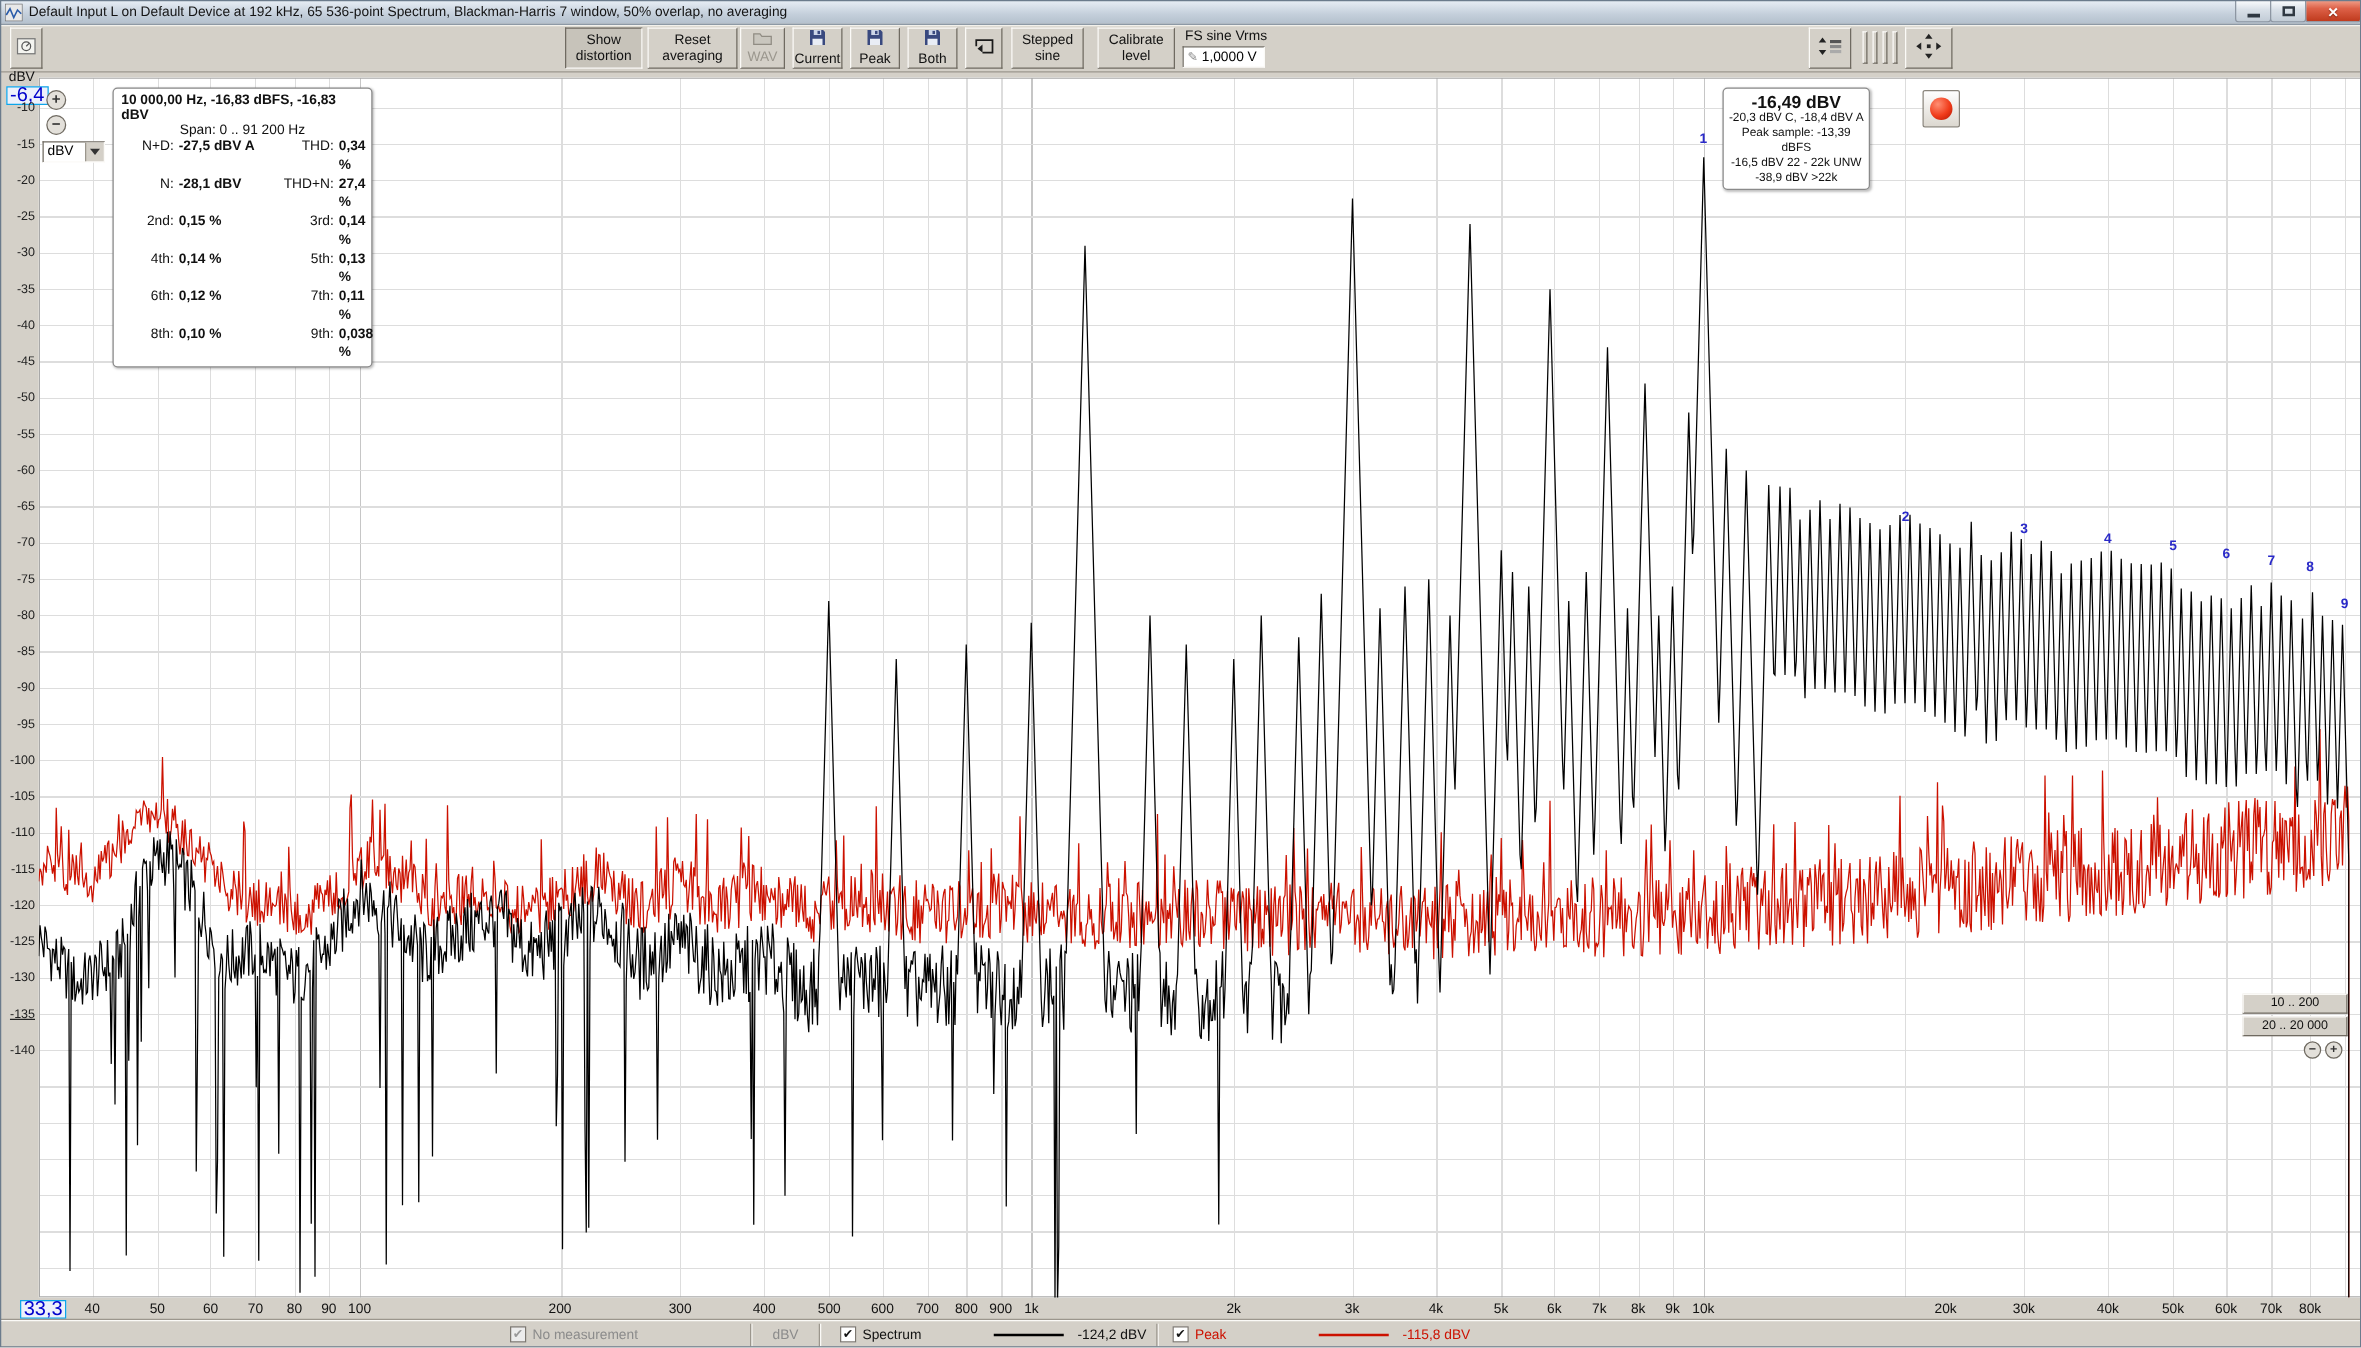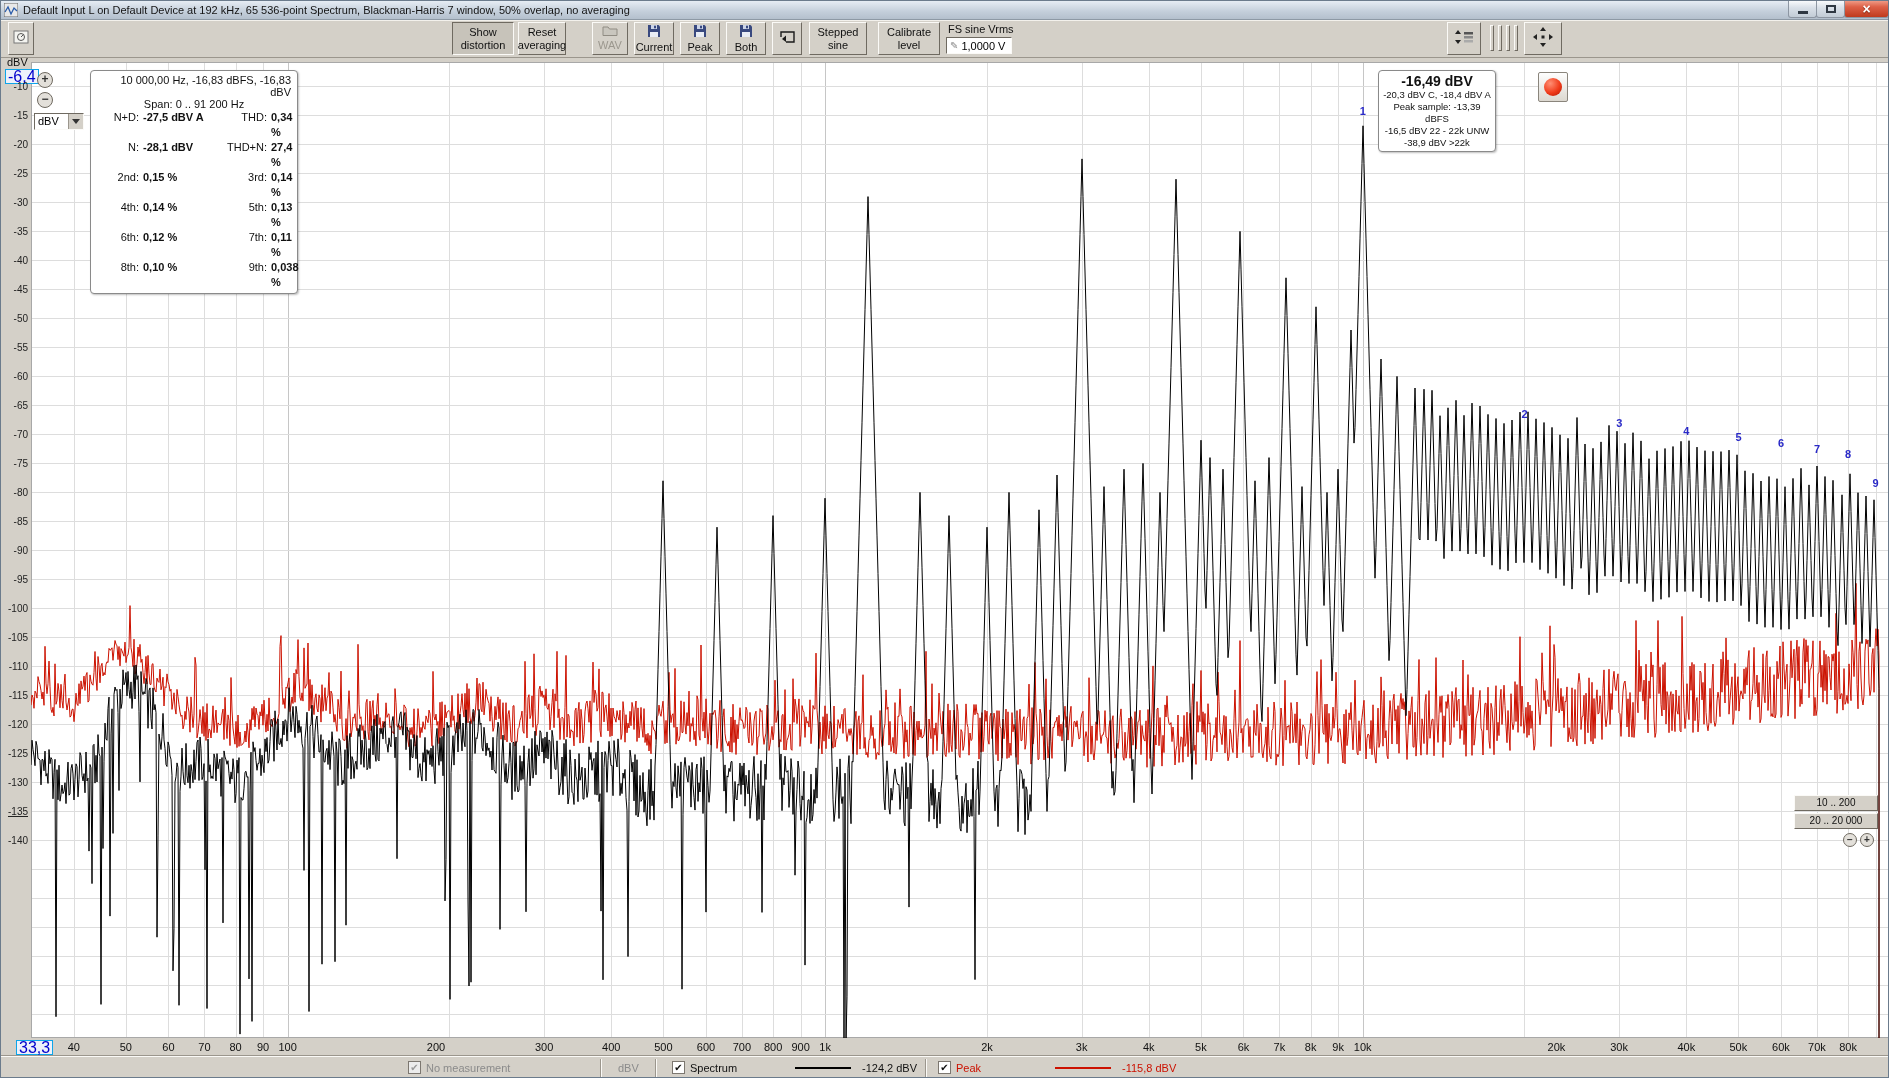--- a/index.html
+++ b/index.html
@@ -34,21 +34,21 @@
   .fsinput { position:absolute; width:66px; height:17px; background:#fff;
     border:1px solid; border-color:#6f6a61 #fbfaf7 #fbfaf7 #6f6a61;
     display:flex; align-items:center; gap:3px; padding-left:3px; font-size:11px; }
   .pencil { color:#8a8a8a; font-size:10px; }
   .bars i { display:inline-block; width:4px; height:26px; margin-right:4px;
     background:#d4d0c8; border:1px solid; border-color:#fbfaf7 #6f6a61 #6f6a61 #fbfaf7; }
 
   
   .infobox { position:absolute; background:#fff; border:1px solid #8a8a8a; border-radius:4px;
     box-shadow:1px 1px 2px rgba(0,0,0,.25); padding:3px 6px; font-size:11px; color:#111; }
-  .rb-head { text-align:right; font-weight:normal; }
+  .rb-head { text-align:left; font-weight:bold; }
   .rb-span { text-align:center; }
   .rrow { display:grid; grid-template-columns:46px 76px 52px 1fr; line-height:15px; }
   .rlab { text-align:right; padding-right:4px; }
   .rval { font-weight:bold; }
   .lb-main { text-align:center; font-size:14px; font-weight:bold; }
   .lb-line { text-align:center; font-size:9.5px; line-height:12px; }
   .bluebox { position:absolute; color:#0000cc; background:#eef1fb; border:1px solid #0ea5e9;
     padding:0 2px; font-size:16px; line-height:13px; }
   .yunit { position:absolute; color:#111; font-size:11px; }
   .axis-ylabel { position:absolute; width:28px; text-align:right; font-size:10px; color:#222; }
@@ -119,21 +119,21 @@
           <rect x="1" y="2" width="14" height="12" fill="#f4f4f0" stroke="#777"></rect>
           <circle cx="8" cy="8" r="3.5" fill="none" stroke="#555"></circle>
           <line x1="8" y1="8" x2="10.5" y2="5.5" stroke="#555"></line>
         </svg>
     </span>
   </div>
 
   <button class="tbtn pressed" style="left:452px;width:62px">
     <span>Show distortion</span>
   </button>
-  <button class="tbtn" style="left:518px;width:48px">
+  <button class="tbtn" style="left:518px;width:72px">
     <span>Reset averaging</span>
   </button>
   <button class="tbtn disabled" style="left:592px;width:36px">
     <span>
       <svg width="16" height="11">
           <path d="M1 2h5l1.5 2H15v6.5H1z" fill="#c9c6be" stroke="#908c83"></path>
         </svg>
     </span>
     <span>WAV</span>
   </button>
@@ -416,21 +416,21 @@
 <div class="axis-ylabel" style="left: 0px; top: 777.36px;">-130</div>
 <div class="axis-ylabel" style="left: 0px; top: 806.36px; text-decoration: underline;">-135</div>
 <div class="axis-ylabel" style="left: 0px; top: 835.36px;">-140</div>
 <div class="axis-xlabel" style="left: 73.7935px;">40</div>
 <div class="axis-xlabel" style="left: 125.883px;">50</div>
 <div class="axis-xlabel" style="left: 168.443px;">60</div>
 <div class="axis-xlabel" style="left: 204.426px;">70</div>
 <div class="axis-xlabel" style="left: 235.597px;">80</div>
 <div class="axis-xlabel" style="left: 263.092px;">90</div>
 <div class="axis-xlabel" style="left: 287.686px;">100</div>
-<div class="axis-xlabel" style="left: 436px;">200</div>
+<div class="axis-xlabel" style="left: 448px;">200</div>
 <div class="axis-xlabel" style="left: 544.139px;">300</div>
 <div class="axis-xlabel" style="left: 611.293px;">400</div>
 <div class="axis-xlabel" style="left: 663.383px;">500</div>
 <div class="axis-xlabel" style="left: 705.943px;">600</div>
 <div class="axis-xlabel" style="left: 741.926px;">700</div>
 <div class="axis-xlabel" style="left: 773.097px;">800</div>
 <div class="axis-xlabel" style="left: 800.592px;">900</div>
 <div class="axis-xlabel" style="left: 825.186px;">1k</div>
 <div class="axis-xlabel" style="left: 986.99px;">2k</div>
 <div class="axis-xlabel" style="left: 1081.64px;">3k</div>

